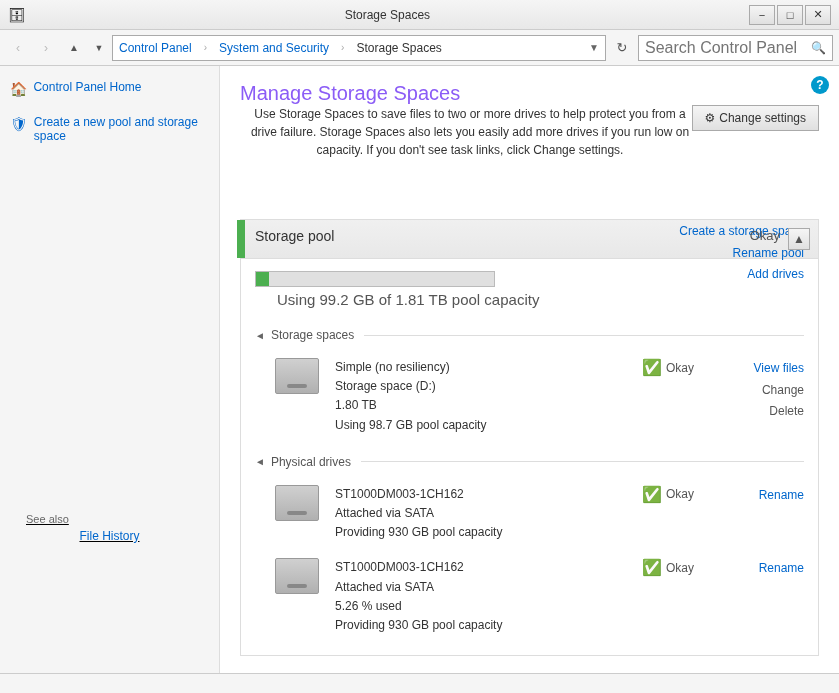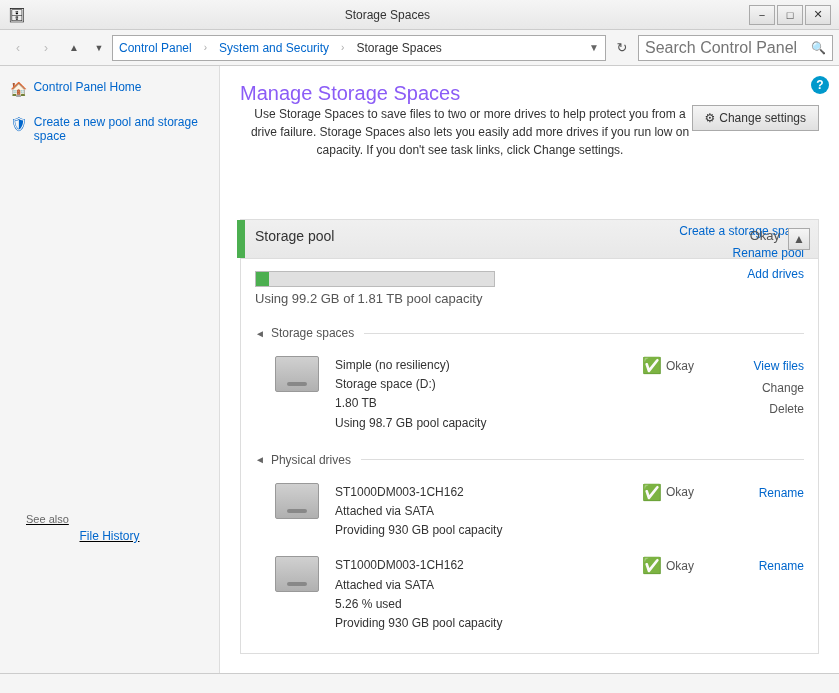--- a/index.html
+++ b/index.html
@@ -185,21 +185,21 @@
     .usage-bar-bg {
       width: 240px; height: 16px;
       background: #e0e0e0;
       border: 1px solid #bbb;
       margin-bottom: 4px;
     }
     .usage-bar-fill {
       height: 100%;
       background: #4caf50;
     }
-    .usage-text { font-size: 13px; color: #555; }
+    .usage-text { font-size: 15px; color: #555; margin-left: 22px; }
     .pool-actions {
       float: right;
       margin-top: -50px;
       text-align: right;
       font-size: 12px;
       line-height: 1.8;
     }
     .pool-action-link { color: #0066cc; cursor: pointer; display: block; }
 
     

